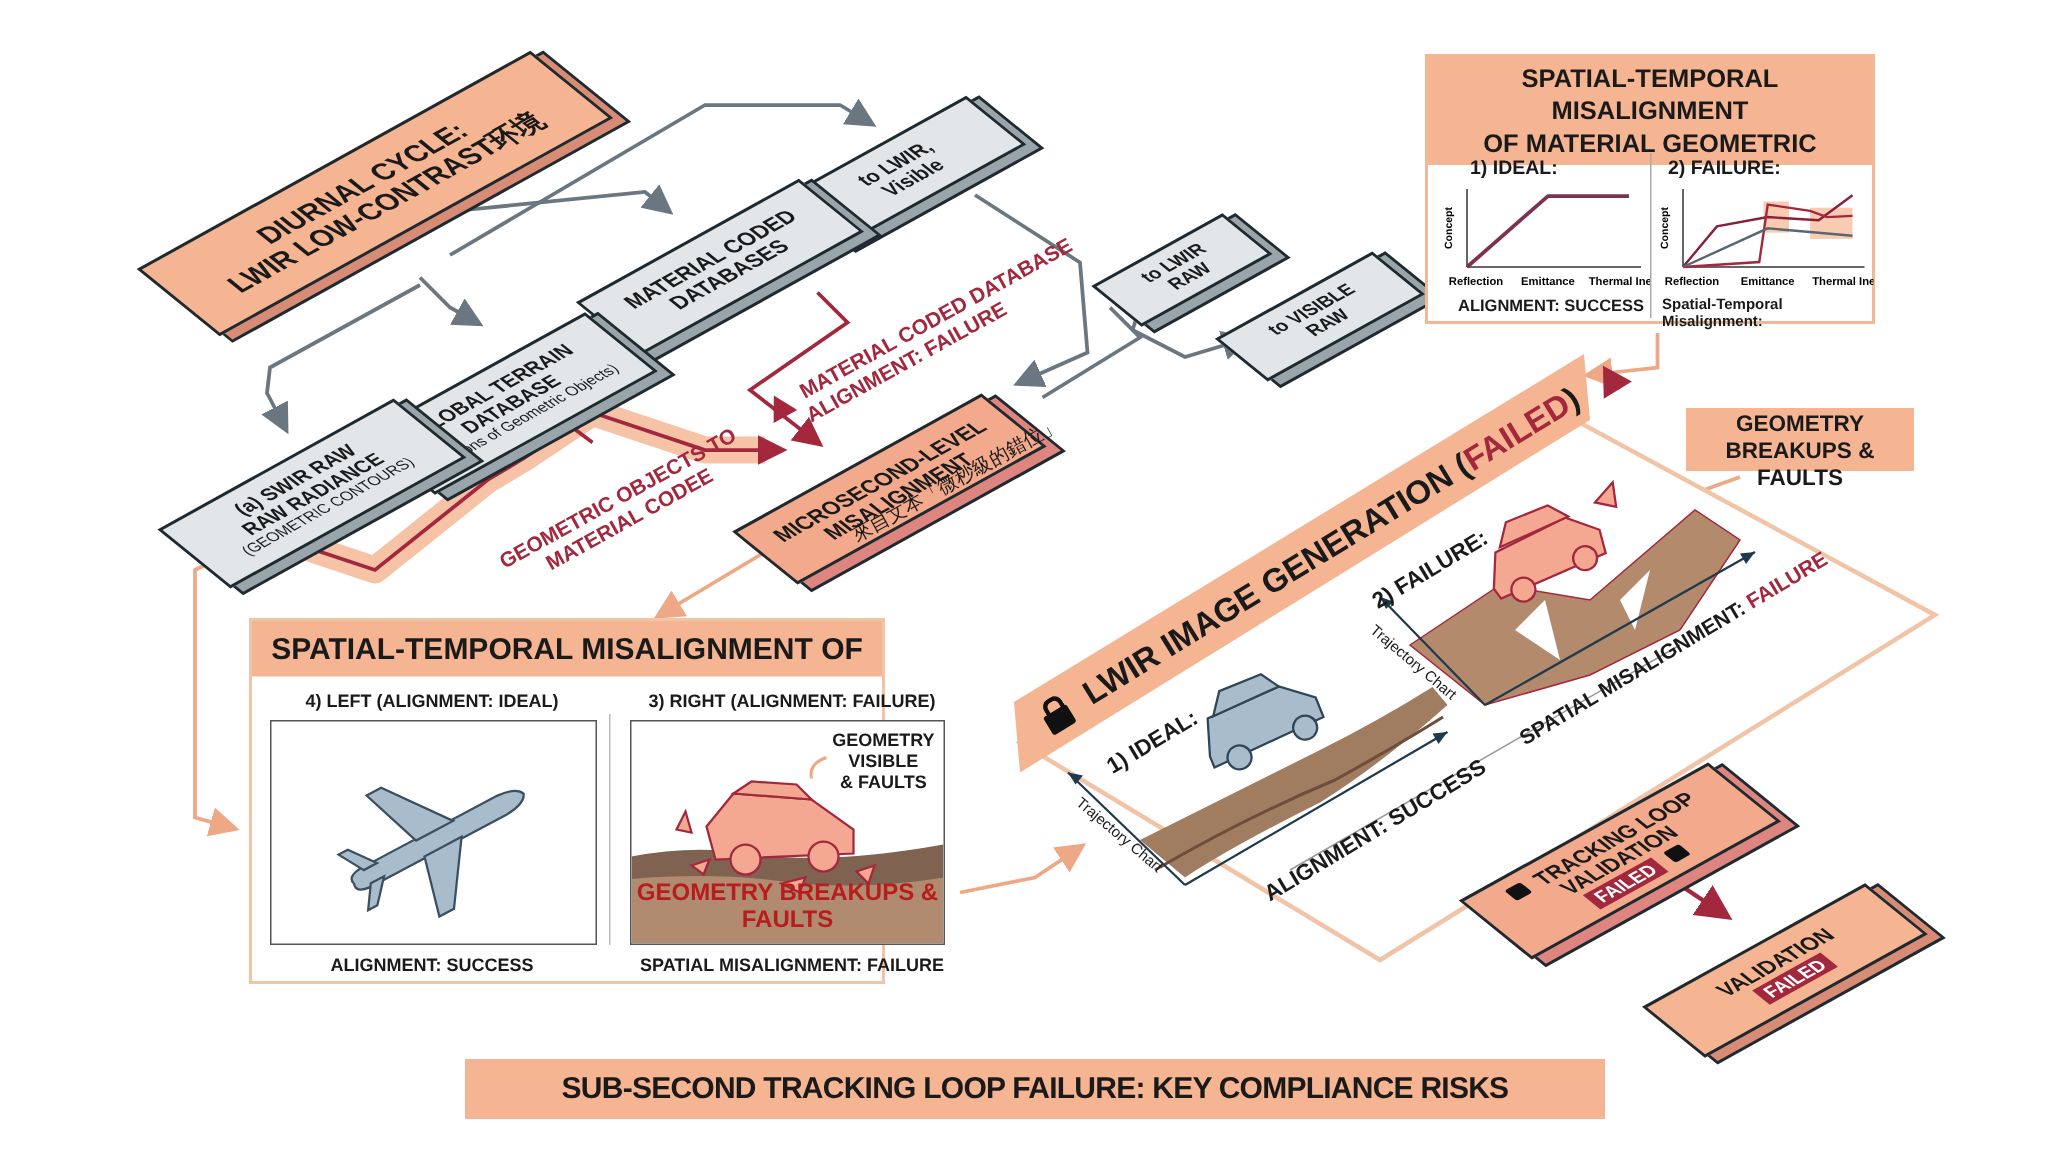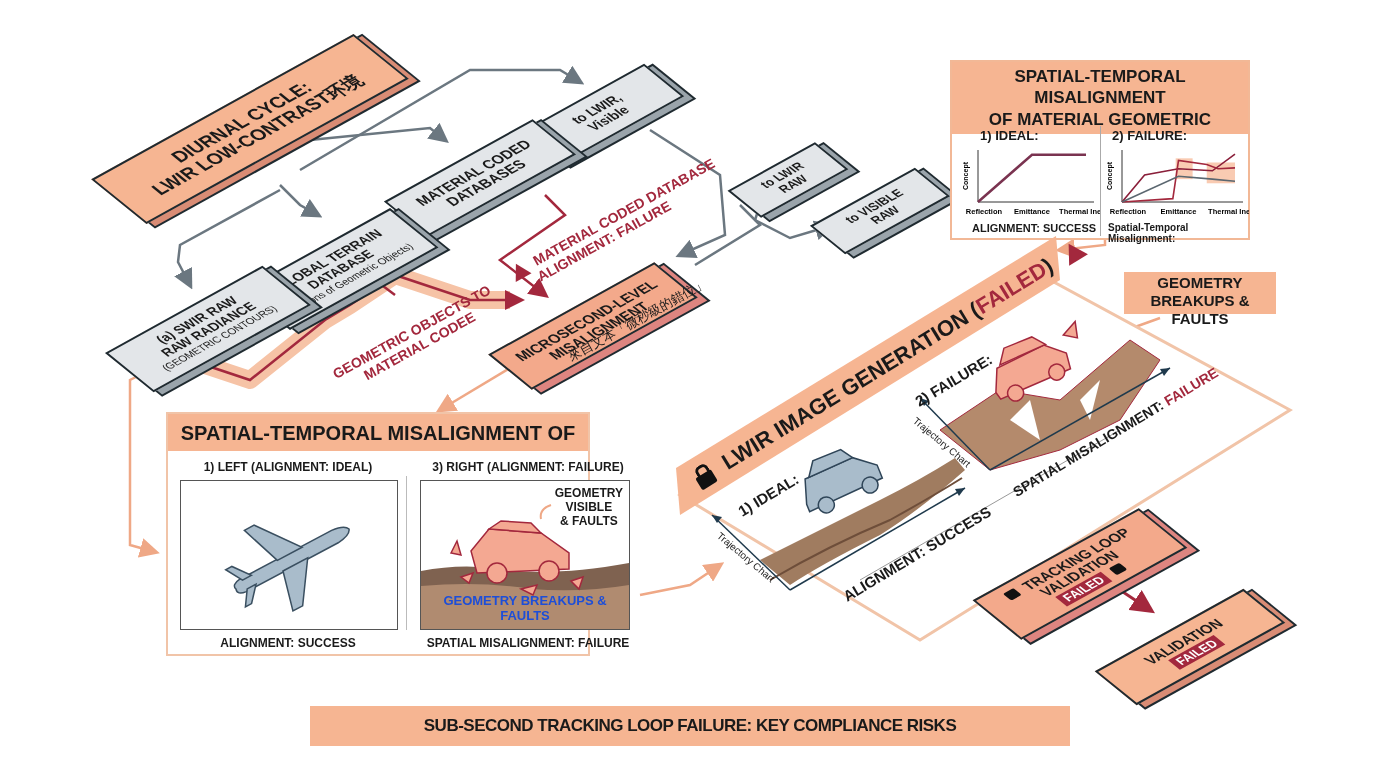--- a/index.html
+++ b/index.html
@@ -123,21 +123,21 @@
   <span style="display:inline-block;width:0;height:0;border-left:9px solid transparent;border-right:9px solid transparent;border-bottom:16px solid #a3283d;vertical-align:middle;margin-right:4px;"></span>
   <span>MATERIAL CODED DATABASE</span><br>
   <span style="margin-left:22px;">ALIGNMENT: FAILURE</span>
 </div>
 
 <div class="abs crim" style="left:330px;top:368px;font-size:14px;font-weight:700;transform:rotate(-29deg);transform-origin:left top;line-height:1.15;white-space:nowrap;text-align:center;">
   <span>GEOMETRIC OBJECTS TO</span><br>
   <span>MATERIAL CODEE</span>
 </div>
 
-<div class="panel" style="left:950px;top:36px;width:300px;height:180px;border-color:#f2b896;margin-top:24px;">
+<div class="panel" style="left:950px;top:36px;width:300px;height:180px;border-color:#f2b896;">
   <div class="panel-title" style="font-size:17px;padding:4px 0;line-height:1.25;">
     <div>SPATIAL-TEMPORAL MISALIGNMENT</div>
     <div>OF MATERIAL GEOMETRIC</div>
   </div>
   <div class="abs" style="left:148px;top:64px;width:1px;height:110px;background:#aaa;"></div>
   <div class="lbl" style="left:28px;top:66px;font-size:13px;">1) IDEAL:</div>
   <div class="lbl" style="left:160px;top:66px;font-size:13px;">2) FAILURE:</div>
   <svg class="abs" style="left:8px;top:80px;" width="140" height="80" id="chart-ideal">
       <line x1="18" y1="60" x2="134" y2="60" stroke="#333" stroke-width="1"></line>
       <line x1="18" y1="60" x2="18" y2="8" stroke="#333" stroke-width="1"></line>
@@ -164,21 +164,21 @@
   <div class="lbl" style="left:156px;top:160px;font-size:10px;">Spatial-Temporal Misalignment:</div>
 </div>
 
 <div class="abs" style="left:1124px;top:272px;width:152px;height:42px;background:#f6b592;text-align:center;font-weight:700;font-size:15px;line-height:1.2;padding-top:2px;box-sizing:border-box;">
   <div>GEOMETRY</div>
   <div>BREAKUPS &amp; FAULTS</div>
 </div>
 
 <div class="panel" style="left:166px;top:412px;width:424px;height:244px;">
   <div class="panel-title" style="font-size:20px;padding:8px 0 6px;">SPATIAL-TEMPORAL MISALIGNMENT OF</div>
-  <div class="lbl" style="left:0;width:240px;text-align:center;top:46px;font-size:12px;">1) LEFT (ALIGNMENT: IDEAL)</div>
+  <div class="lbl" style="left:0;width:240px;text-align:center;top:46px;font-size:12px;">4) LEFT (ALIGNMENT: IDEAL)</div>
   <div class="lbl" style="left:240px;width:240px;text-align:center;top:46px;font-size:12px;">3) RIGHT (ALIGNMENT: FAILURE)</div>
   <div class="abs" style="left:238px;top:62px;width:1px;height:154px;background:#bbb;"></div>
   <div class="abs" style="left:12px;top:66px;width:216px;height:148px;border:1px solid #555;background:#fff;">
     <svg width="216" height="148">
       <g transform="translate(108,80) rotate(-28)" fill="#a9bccb" stroke="#3a4f60" stroke-width="1.5">
         <path d="M-60,0 Q-62,-6 -52,-7 L52,-7 Q66,-6 68,0 Q66,6 52,7 L-52,7 Q-62,6 -60,0 Z"></path>
         <path d="M-10,-6 L-25,-48 L-14,-48 L18,-6 Z"></path>
         <path d="M-10,6 L-20,46 L-9,46 L18,6 Z"></path>
         <path d="M-50,-5 L-60,-22 L-53,-22 L-40,-5 Z"></path>
         <path d="M-50,5 L-60,20 L-53,20 L-40,5 Z"></path>
@@ -199,21 +199,21 @@
         <path d="M30,72 L36,60 L40,74 Z"></path>
         <path d="M100,108 L116,104 L112,114 Z"></path>
       </g>
       <path d="M120,38 Q118,28 130,24" stroke="#efa886" stroke-width="2" fill="none"></path>
     </svg>
     <div class="lbl" style="right:6px;top:6px;font-size:12px;text-align:center;line-height:1.15;">
       <div>GEOMETRY</div>
       <div>VISIBLE</div>
       <div>&amp; FAULTS</div>
     </div>
-    <div class="lbl" style="left:0;width:208px;text-align:center;bottom:6px;font-size:13px;color:#1d4ed8;margin-top:40px;">GEOMETRY BREAKUPS &amp; FAULTS</div>
+    <div class="lbl" style="left:0;width:208px;text-align:center;bottom:6px;font-size:16px;color:#b91c1c;margin-top:40px;">GEOMETRY BREAKUPS &amp; FAULTS</div>
   </div>
   <div class="lbl" style="left:0;width:240px;text-align:center;top:222px;font-size:12px;">ALIGNMENT: SUCCESS</div>
   <div class="lbl" style="left:240px;width:240px;text-align:center;top:222px;font-size:12px;">SPATIAL MISALIGNMENT: FAILURE</div>
 </div>
 
 <svg class="bg" width="1376" height="768">
   <polygon points="680,495 1050,280 1290,410 920,640" fill="#ffffff" stroke="#f1c4a8" stroke-width="3"></polygon>
   <polygon points="676,468 1056,236 1060,280 680,515" fill="#f6b592"></polygon>
   <line x1="860" y1="580" x2="1120" y2="430" stroke="#999" stroke-width="1"></line>
 
@@ -268,13 +268,13 @@
     <span class="t">VALIDATION</span>
     <span class="failed-badge">FAILED</span>
     <span style="display:inline-block;width:12px;height:10px;background:#111;border-radius:2px;margin-left:4px;"></span>
   </div>
 </div>
 
 <div class="slab peach" style="left:1105px;top:622px;width:170px;height:50px;transform:rotate(-29deg) skewX(22deg);font-size:14px;">
   <div><span class="t">VALIDATION</span><span class="failed-badge">FAILED</span></div>
 </div>
 
-<div class="abs" style="left:310px;top:706px;width:760px;height:40px;background:#f6b592;font-size:17px;font-weight:700;text-align:center;line-height:40px;letter-spacing:-0.5px;">SUB-SECOND TRACKING LOOP FAILURE: KEY COMPLIANCE RISKS</div>
+<div class="abs" style="left:310px;top:706px;width:760px;height:40px;background:#f6b592;font-size:20px;font-weight:700;text-align:center;line-height:40px;letter-spacing:-0.5px;">SUB-SECOND TRACKING LOOP FAILURE: KEY COMPLIANCE RISKS</div>
 
 </body></html>

